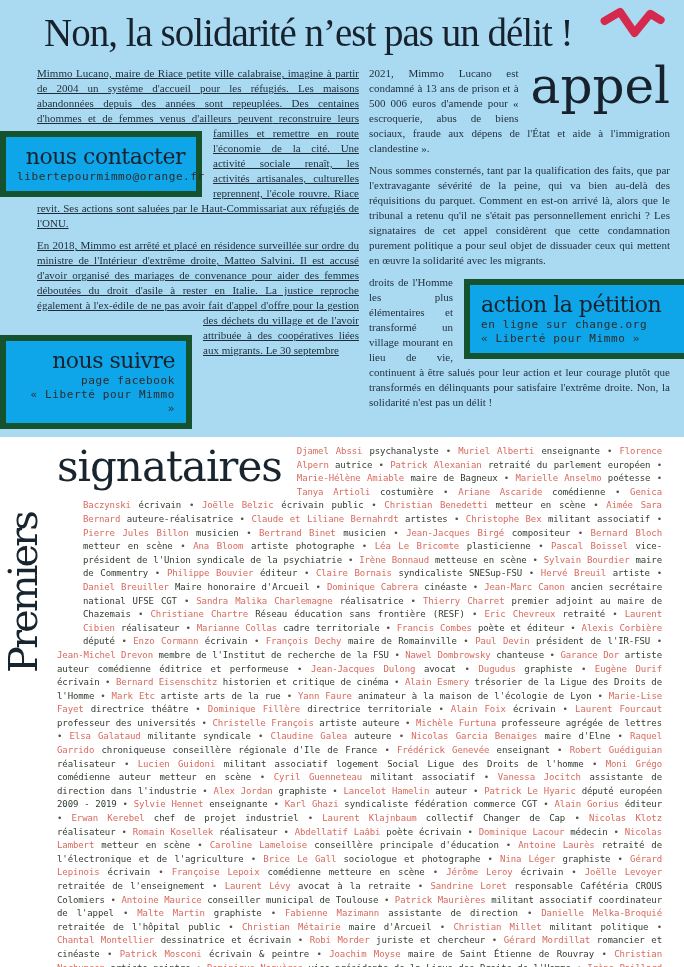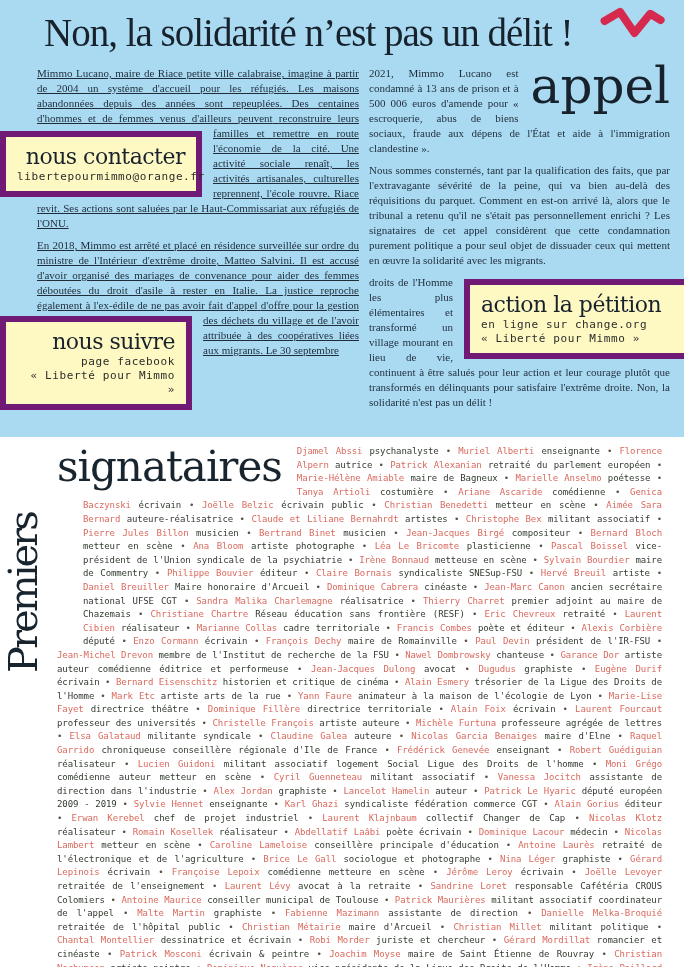--- a/index.html
+++ b/index.html
@@ -13,23 +13,23 @@
   .page-title{font-size:39px;line-height:46px;margin:0;font-weight:normal;color:#17222d;
               letter-spacing:-1px;}
   .squiggle{position:absolute;right:18px;top:6px;transform:rotate(-4deg);}
   .columns{display:flex;gap:10px;padding:6px 24px 0 37px;}
   .col-left{width:322px;flex:0 0 322px;text-decoration:underline;}
   .col-right{width:301px;flex:0 0 301px;}
   .para{font-size:11px;line-height:15px;text-align:justify;margin:0 0 7px 0;}
   .appel{float:right;font-size:50px;line-height:48px;color:#17222d;margin:-4px 0 4px 12px;
          font-family:"DejaVu Serif", serif;}
   
-  .cta{background:#fef9c3;border:6px solid #701a75;padding:7px 11px;display:block;}
+  .cta{background:#0ea5e9;border:6px solid #14532d;padding:7px 11px;display:block;}
   .cta-left{float:left;width:168px;margin:5px 11px 4px -37px;text-align:right;}
-  .cta-left2{float:left;width:158px;margin:3px 11px 4px -37px;text-align:right;}
+  .cta-left2{float:left;width:158px;margin:22px 11px 4px -37px;text-align:right;}
   .cta-right{float:right;width:196px;margin:4px -24px 4px 11px;text-align:left;}
   .cta-title{display:block;font-size:22px;line-height:26px;color:#17222d;
              font-family:"DejaVu Serif", serif;letter-spacing:-0.5px;}
   .cta-sub{display:block;font-size:11px;line-height:14px;color:#2c2c2c;
            font-family:"DejaVu Sans Mono", monospace;letter-spacing:0.6px;}
   
   .section-green{background:#ffffff;flex:1 1 auto;overflow:hidden;padding:8px 22px 4px 57px;
                  color:#323c30;}
   .sign-heading{float:left;font-size:42px;line-height:44px;height:47px;margin:0 15px 3px 0;
                 font-weight:normal;color:#18242e;font-family:"DejaVu Serif", serif;

